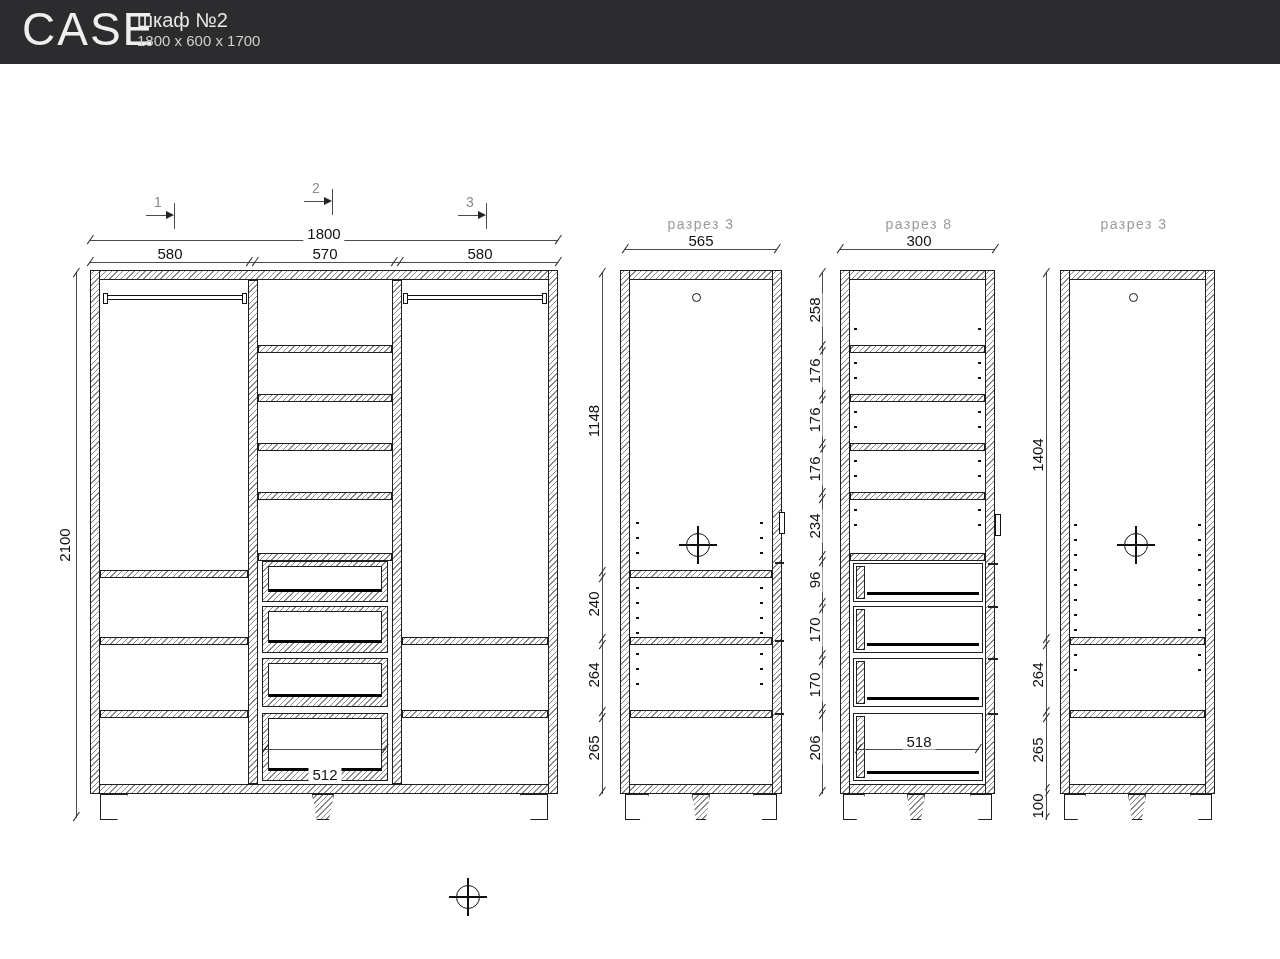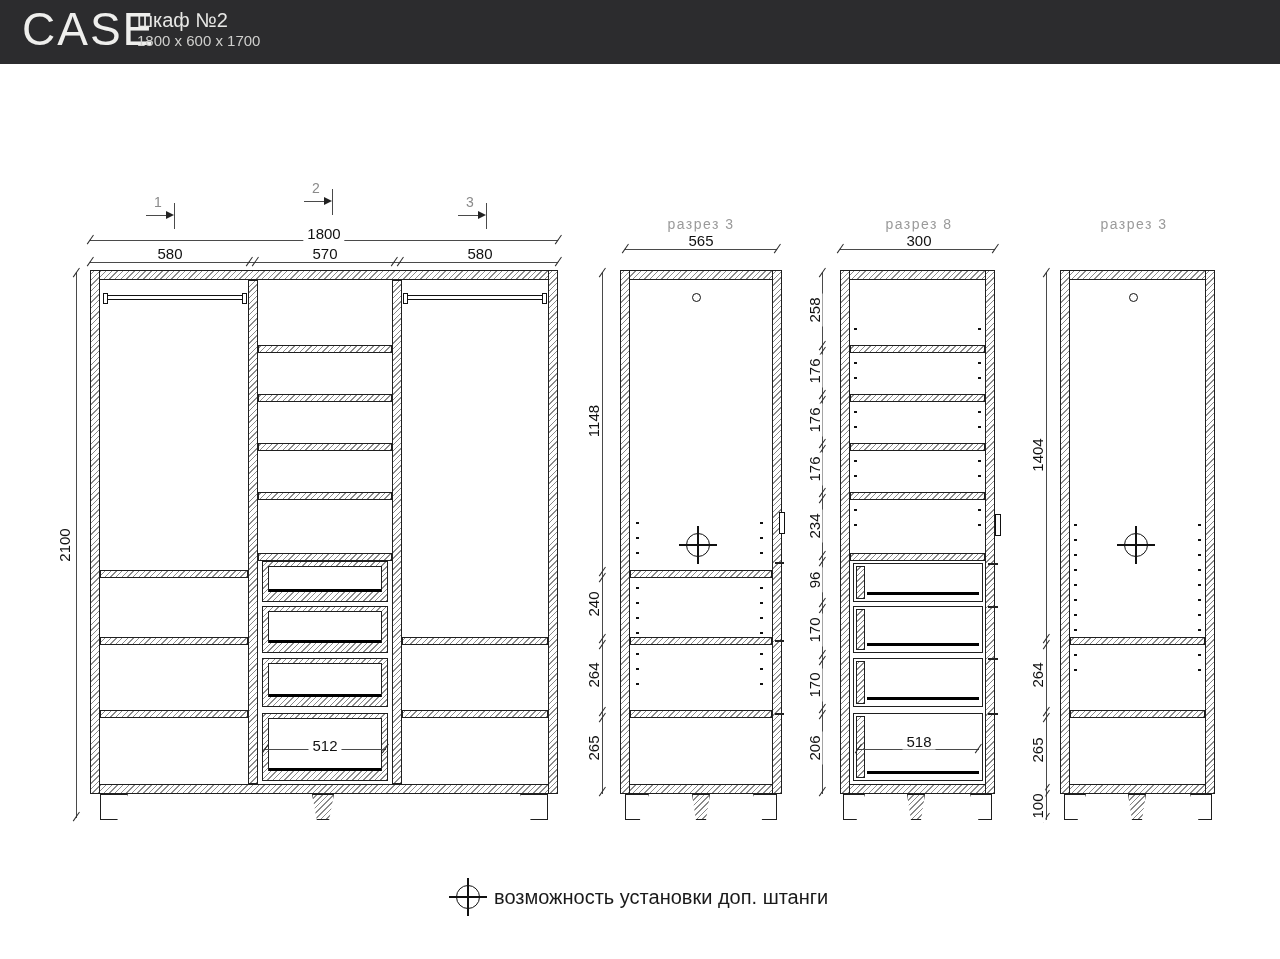--- a/index.html
+++ b/index.html
@@ -138,21 +138,21 @@
   <div class="drawerF" style="left:262px;top:658px;width:126px;height:49px;">
       <div class="din"></div>
     </div>
   <div class="drawerF" style="left:262px;top:713px;width:126px;height:68px;">
       <div class="din"></div>
     </div>
 
   <div class="dl" style="left:264px;top:749px;width:122px;height:1px;"></div>
   <div class="tk" style="left:265px;top:749px;"></div>
   <div class="tk" style="left:385px;top:749px;"></div>
-  <div class="dt" style="left:325px;top:745px;">512</div>
+  <div class="dt" style="left:325px;top:774px;">512</div>
 
   <div class="leg legL" style="left:100px;top:794px;width:28px;height:26px;"></div>
   <div class="leg legC" style="left:312px;top:794px;width:22px;height:26px;"></div>
   <div class="leg legR" style="left:520px;top:794px;width:28px;height:26px;"></div>
 
   <div class="stitle" style="left:701px;top:224px;">разрез 3</div>
   <div class="dl" style="left:625px;top:249px;width:152px;height:1px;"></div>
   <div class="tk" style="left:625px;top:249px;"></div>
   <div class="tk" style="left:777px;top:249px;"></div>
   <div class="dt" style="left:701px;top:240px;">565</div>
@@ -318,15 +318,14 @@
   <div class="tk" style="left:1046px;top:718px;"></div>
   <div class="tk" style="left:1046px;top:789px;"></div>
   <div class="tk" style="left:1046px;top:795px;"></div>
   <div class="tk" style="left:1046px;top:818px;"></div>
   <div class="dtv" style="left:1037px;top:455px;">1404</div>
   <div class="dtv" style="left:1037px;top:675px;">264</div>
   <div class="dtv" style="left:1037px;top:750px;">265</div>
   <div class="dtv" style="left:1037px;top:806px;">100</div>
 
   <div class="xh" style="left:456px;top:885px;"></div>
-  <div class="legend" style="left:494px;top:886px;">возможность установки доп. штанги</div>
 
 </div>
 
 </body></html>

